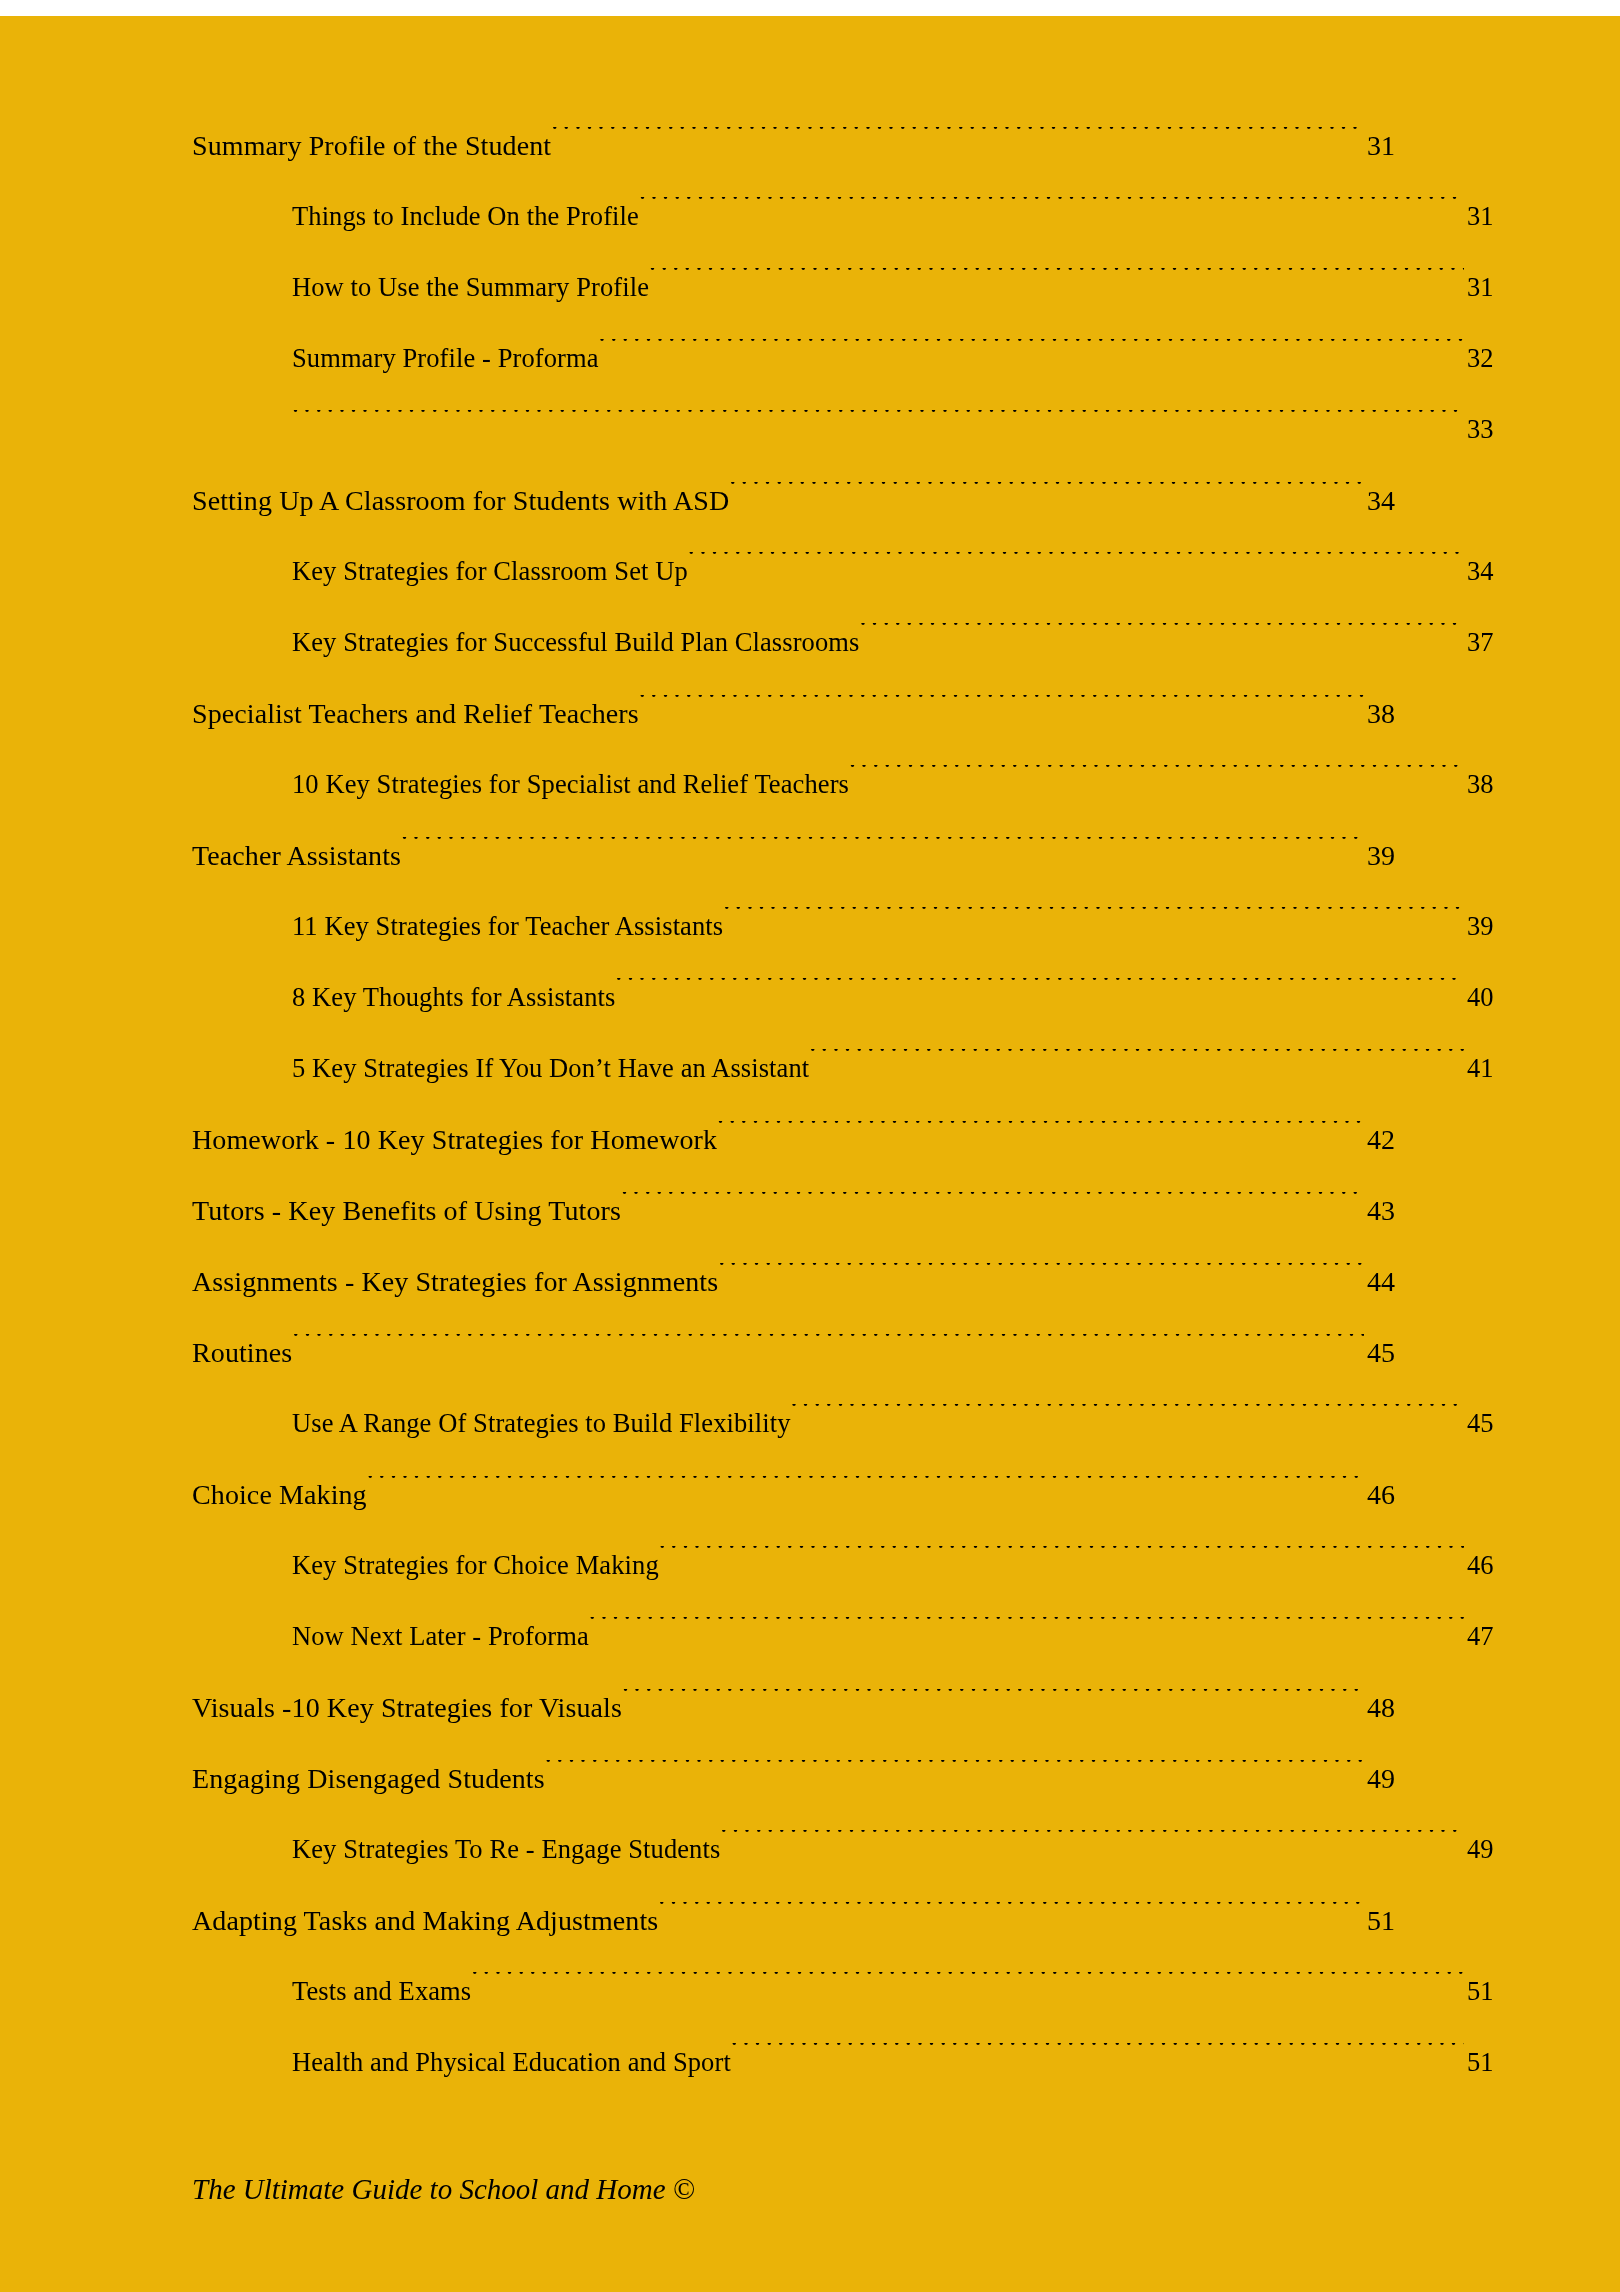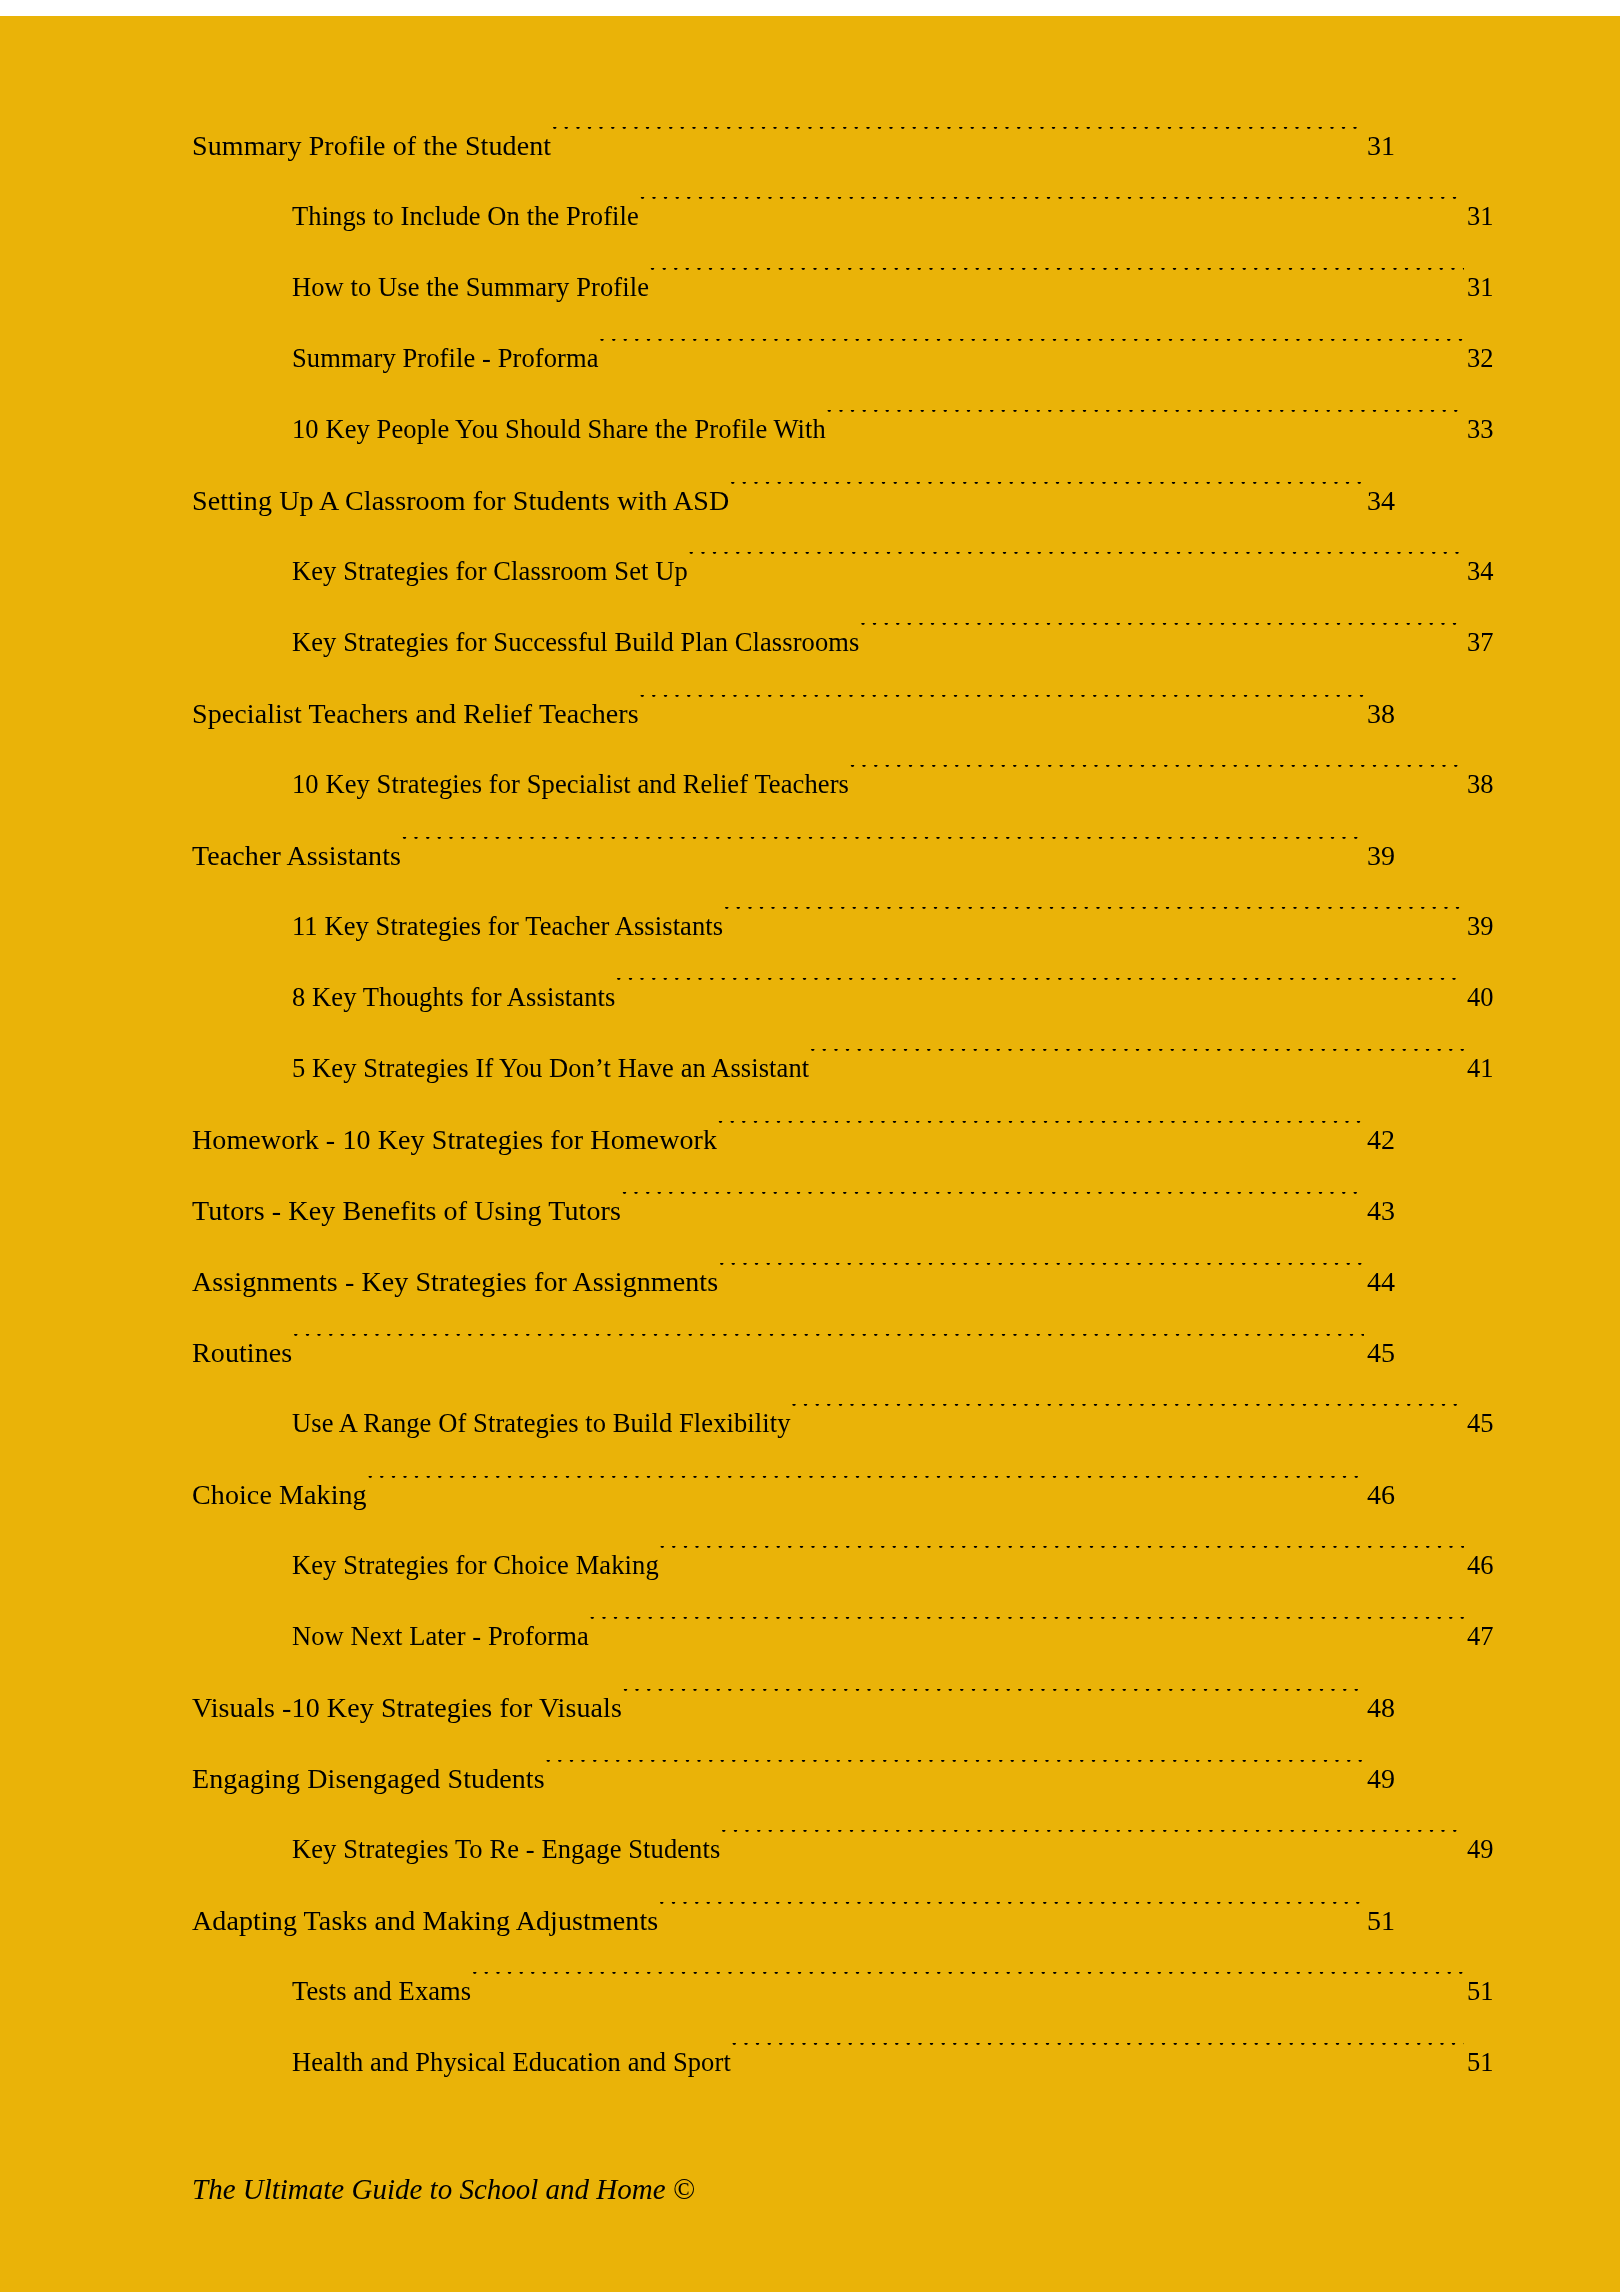--- a/index.html
+++ b/index.html
@@ -135,21 +135,20 @@
         <span class="entry-title">How to Use the Summary Profile </span>
         <span class="entry-leader"></span>
         <span class="entry-page">31</span>
       </div>
       <div class="toc-entry level-2">
         <span class="entry-title">Summary Profile - Proforma</span>
         <span class="entry-leader"></span>
         <span class="entry-page">32</span>
       </div>
       <div class="toc-entry level-2">
-        <span class="entry-title">10 Key People You Should Share the Profile With</span>
         <span class="entry-leader"></span>
         <span class="entry-page">33</span>
       </div>
       <div class="toc-entry level-1">
         <span class="entry-title">Setting Up A Classroom for Students with ASD</span>
         <span class="entry-leader"></span>
         <span class="entry-page">34</span>
       </div>
       <div class="toc-entry level-2">
         <span class="entry-title">Key Strategies for Classroom Set Up </span>

